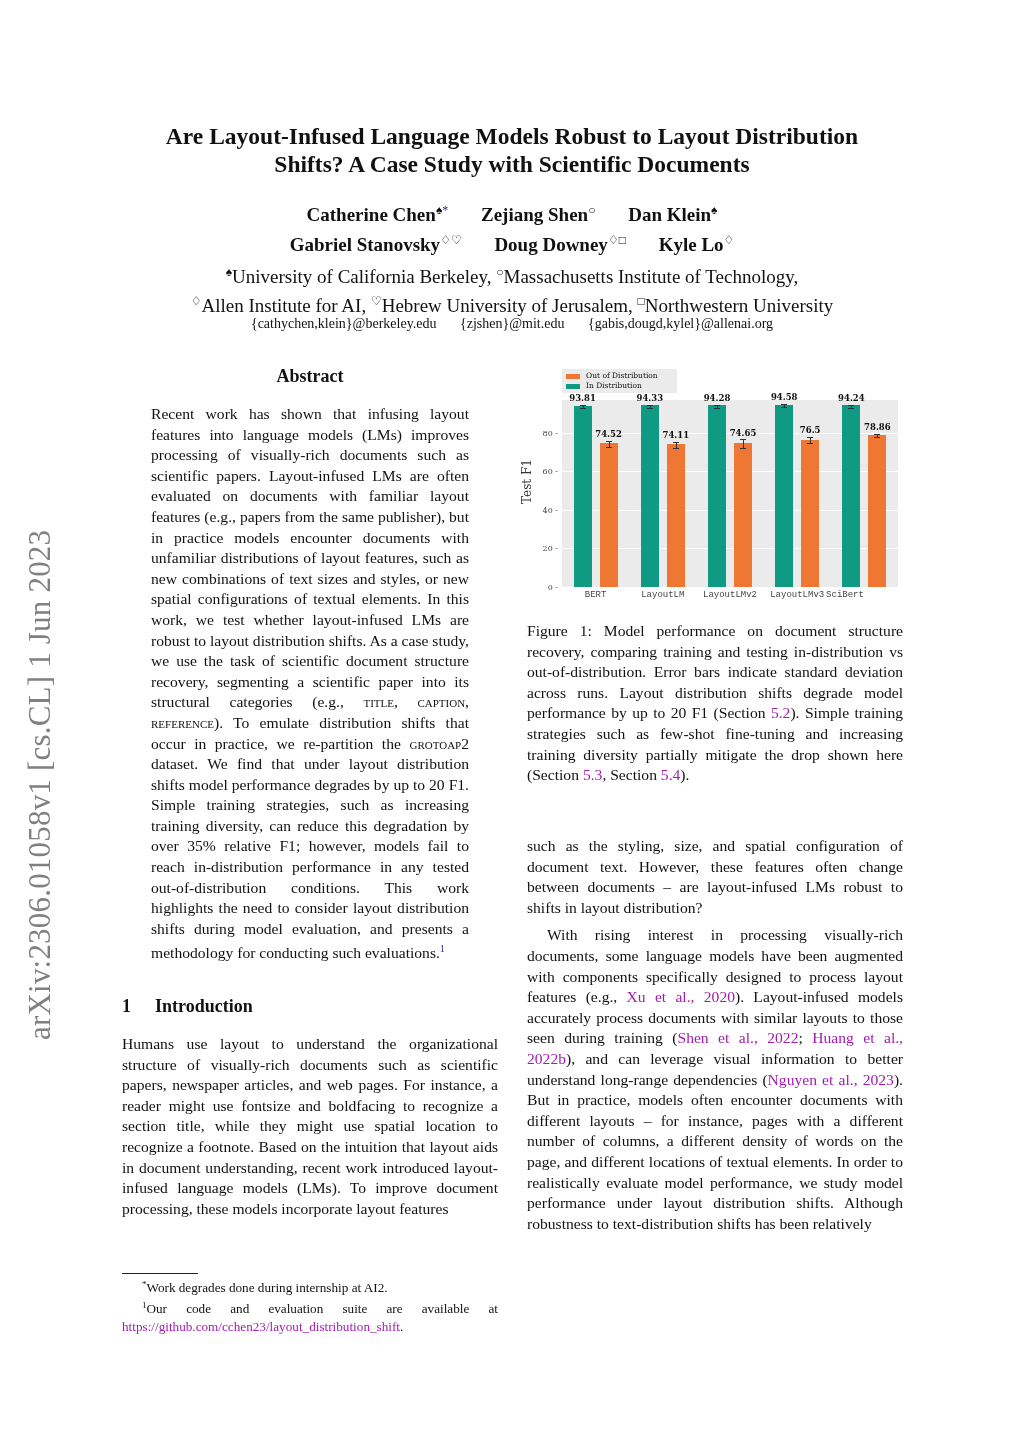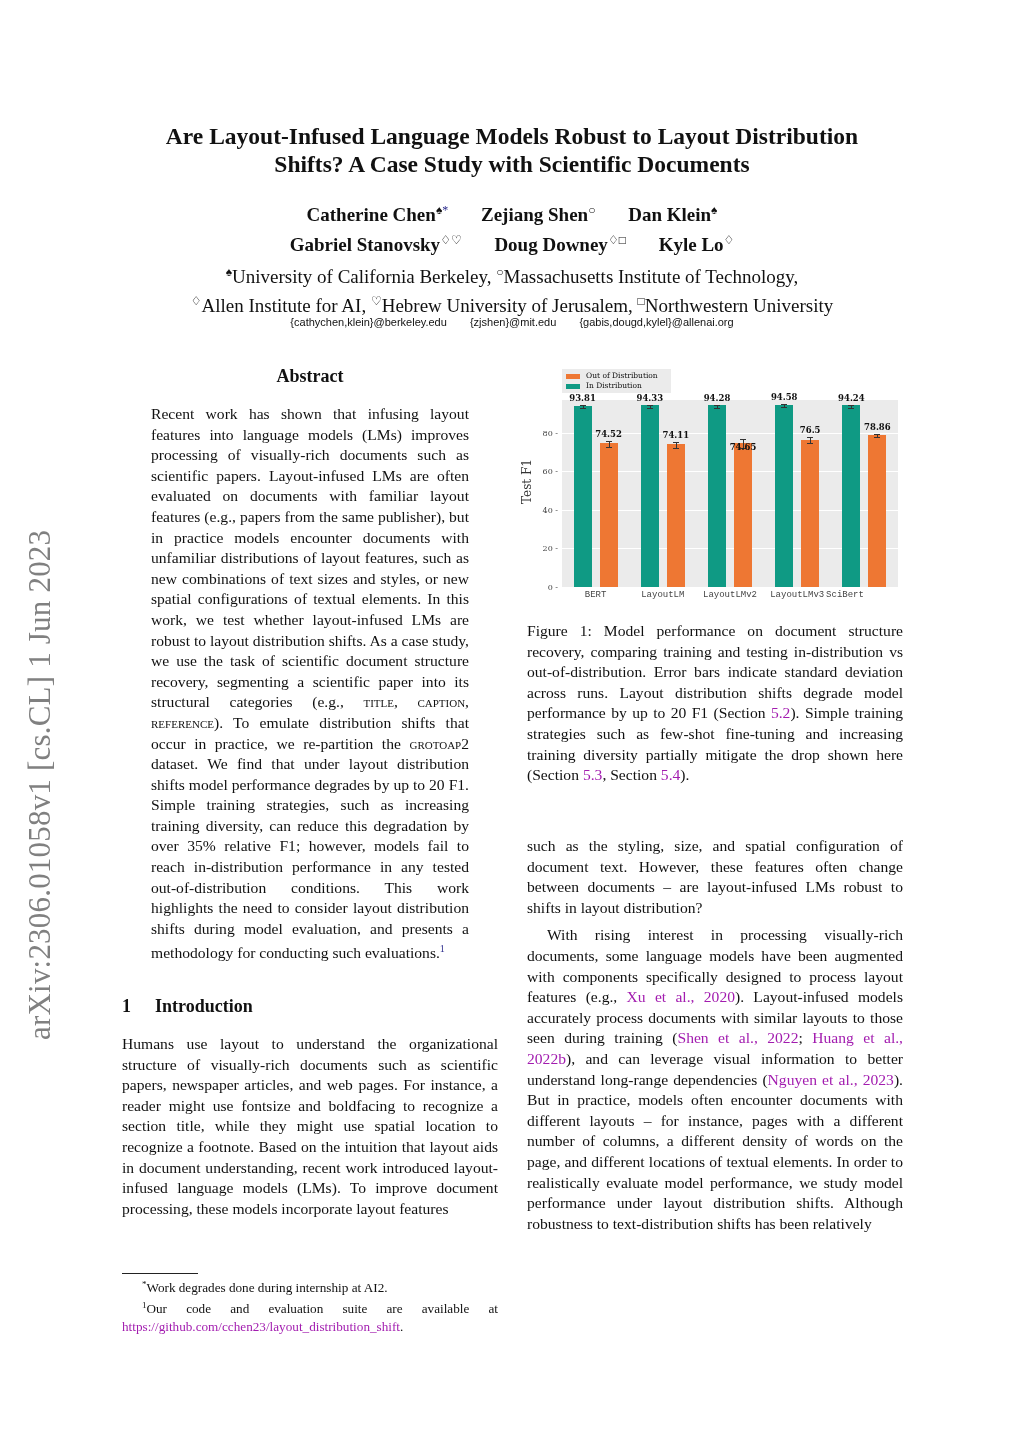--- a/index.html
+++ b/index.html
@@ -11,21 +11,21 @@
            font-weight: bold; font-size: 23.5px; line-height: 28px; }
   .authors { position: absolute; top: 198px; left: 120px; width: 784px; text-align: center;
              font-weight: bold; font-size: 19px; line-height: 25px; }
   .authors .a { margin: 0 14px; white-space: nowrap; }
   .authors sup { font-weight: normal; font-size: 12px; }
   .authors sup.star { color: #2b2b8c; }
   .affil { position: absolute; top: 260px; left: 120px; width: 784px; text-align: center;
            font-size: 19px; line-height: 25px; }
   .affil sup { font-size: 12px; }
   .emails { position: absolute; top: 316px; left: 120px; width: 784px; text-align: center;
-            font-family: Liberation Sans, sans-serif; font-size: 11px; }
+            font-family: Liberation Serif, serif; font-size: 14px; }
   .emails span { margin: 0 10px; }
   .col { position: absolute; font-size: 15.6px; line-height: 20.6px; text-align: justify; }
   .abs-title { position: absolute; top: 366px; left: 120px; width: 380px; text-align: center;
                font-weight: bold; font-size: 18px; }
   .abstract { top: 404px; left: 151px; width: 318px; }
   .sc { font-variant: small-caps; }
   .link { color: #a21caf; }
   .fnmark { font-size: 10px; vertical-align: super; color: #2b2b8c; }
   .sec-title { position: absolute; top: 996px; left: 122px; font-weight: bold; font-size: 18px; }
   .sec-title .num { margin-right: 24px; }
@@ -47,21 +47,21 @@
   .ylabel { position: absolute; left: -4px; top: 138px; transform: rotate(-90deg); transform-origin: left top;
             font-size: 12px; color: #333; font-family: "DejaVu Serif", serif; white-space: nowrap; }
   .bar { position: absolute; bottom: 0; width: 18px; }
   .bar.in { background: #0f9a84; }
   .bar.out { background: #ee7733; }
   .val { position: absolute; font-size: 8.5px; font-weight: bold; font-family: "DejaVu Serif", serif; color: #111;
          transform: translateX(-50%); white-space: nowrap; }
   .err { position: absolute; width: 6px; border-top: 1px solid #333; border-bottom: 1px solid #333; transform: translateX(-50%); }
   .err::after { content: ""; position: absolute; left: 50%; top: 0; bottom: 0; border-left: 1px solid #333; }
   .xtick { position: absolute; top: 224px; font-size: 9px; color: #444; font-family: Liberation Mono, monospace; transform: translateX(-50%); white-space: nowrap; }
-  .legend { position: absolute; left: 38px; top: 3px; background: #ebebeb; padding: 2px 13px 2px 4px; font-size: 7.5px; font-family: "DejaVu Serif", serif; color: #111; line-height: 10px; }
+  .legend { position: absolute; left: 38px; top: 3px; background: #ebebeb; padding: 2px 19px 2px 4px; font-size: 7.5px; font-family: "DejaVu Serif", serif; color: #111; line-height: 10px; }
   .legend .sw { display: inline-block; width: 14px; height: 5px; margin-right: 6px; vertical-align: middle; }
 </style>
 </head>
 <body>
 
 <div class="arxiv">arXiv:2306.01058v1  [cs.CL]  1 Jun 2023</div>
 
 <div class="title">
   <div>Are Layout-Infused Language Models Robust to Layout Distribution</div>
   <div>Shifts? A Case Study with Scientific Documents</div>
@@ -133,21 +133,21 @@
       <div class="err" style="left: 87.8px; top: 4.76175px; height: 2px;"></div>
       <div class="val" style="left: 87.8px; top: -7.23825px;">94.33</div>
       <div class="bar out" style="left: 104.8px; height: 142.872px; background: rgb(238, 119, 51);"></div>
       <div class="err" style="left: 113.8px; top: 41.622px; height: 5.01237px;"></div>
       <div class="val" style="left: 113.8px; top: 29.622px;">74.11</div>
       <div class="bar in" style="left: 146px; height: 181.756px; background: rgb(15, 154, 132);"></div>
       <div class="err" style="left: 155px; top: 4.66536px; height: 2px;"></div>
       <div class="val" style="left: 155px; top: -7.33464px;">94.28</div>
       <div class="bar out" style="left: 172px; height: 143.913px; background: rgb(238, 119, 51);"></div>
       <div class="err" style="left: 181px; top: 39.2314px; height: 7.71134px;"></div>
-      <div class="val" style="left: 181px; top: 42px;">74.65</div>
+      <div class="val" style="left: 181px; top: 28px;">74.65</div>
       <div class="bar in" style="left: 213.2px; height: 182.335px; background: rgb(15, 154, 132);"></div>
       <div class="err" style="left: 222.2px; top: 4.27979px; height: 2px;"></div>
       <div class="val" style="left: 222.2px; top: -7.72021px;">94.58</div>
       <div class="bar out" style="left: 239.2px; height: 147.479px; background: rgb(238, 119, 51);"></div>
       <div class="err" style="left: 248.2px; top: 36.6289px; height: 5.78351px;"></div>
       <div class="val" style="left: 248.2px; top: 24.6289px;">76.5</div>
       <div class="bar in" style="left: 280.4px; height: 181.679px; background: rgb(15, 154, 132);"></div>
       <div class="err" style="left: 289.4px; top: 4.74247px; height: 2px;"></div>
       <div class="val" style="left: 289.4px; top: -7.25753px;">94.24</div>
       <div class="bar out" style="left: 306.4px; height: 152.029px; background: rgb(238, 119, 51);"></div>

